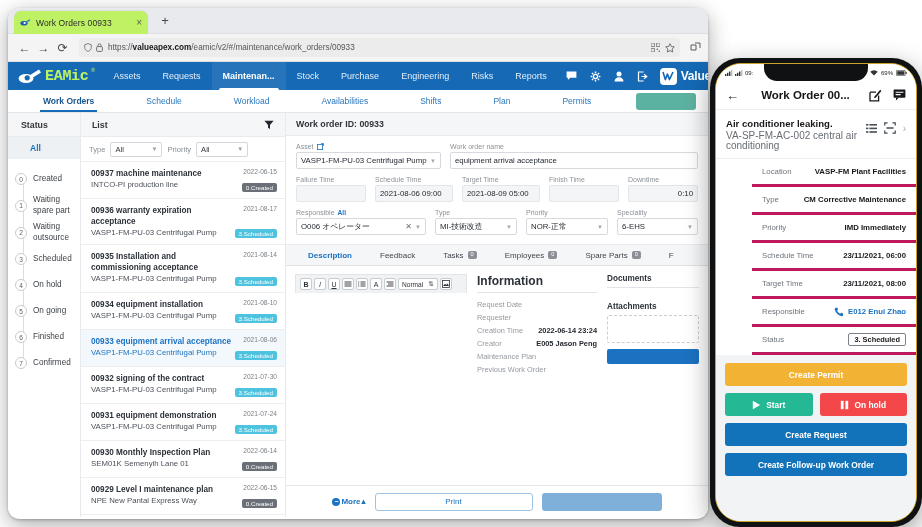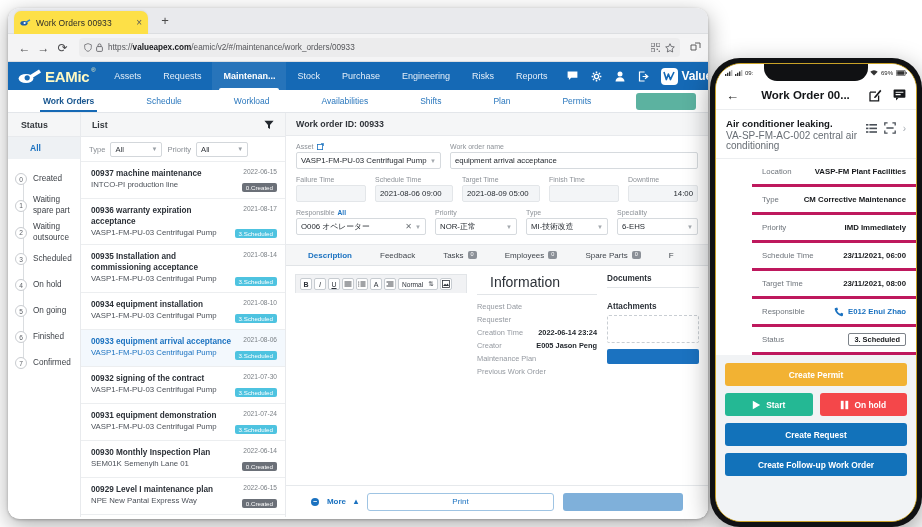--- a/index.html
+++ b/index.html
@@ -21,21 +21,21 @@
     overflow: hidden;
   }
   
   .tabstrip {
     height: 26px; background: #e9eaed; position: relative;
     border-bottom: 1px solid #dcdee1;
   }
   .tab {
     position: absolute; left: 6px; top: 3px;
     width: 134px; height: 23px;
-    background: #fde047;
+    background: #bef264;
     border-radius: 7px 7px 0 0;
     display: flex; align-items: center; padding: 0 6px;
     font-size: 8.5px; color: #2b2b2b;
     box-shadow: 0 -1px 2px rgba(0,0,0,.05);
   }
   .tab .favicon {
     width: 11px; height: 11px; flex: 0 0 11px; margin-right: 5px;
     display: flex; align-items: center; justify-content: center;
   }
   .tab .tab-title {
@@ -72,22 +72,23 @@
   
   .app { height: 455px; background: #ffffff; position: relative; }
   .appnav {
     height: 28px; background: #1569b5;
     display: flex; align-items: center; padding-left: 10px;
     position: relative;
   }
   .logo { display: flex; align-items: center; margin-right: 14px; }
   .logo-mark { width: 24px; height: 17px; position: relative; margin-right: 3px; }
   .logo-text {
-    color: #fef9c3; font-size: 15px; font-weight: bold; letter-spacing: -.3px;
+    color: #bef264; font-size: 15px; font-weight: bold; letter-spacing: -.3px;
     position: relative;
+    font-family: Liberation Mono, monospace;
   }
   .logo-text sup { font-size: 6px; position: absolute; top: -1px; right: -6px; font-weight: normal; }
   .appnav-items { display: flex; align-items: center; height: 100%; }
   .appnav-item {
     color: #e4eef8; font-size: 9px; padding: 0 11px; height: 100%;
     display: flex; align-items: center; position: relative; white-space: nowrap;
   }
   .appnav-item.active {
     background: #ffffff14; color: #ffffff; font-weight: bold;
   }
@@ -248,42 +249,42 @@
     display:flex; align-items:center; padding: 0 3px; gap: 5px;
     font-size: 6.6px; color: #2c3138;
   }
   .editor-body {
     background: #f4f6f8; border: 1px solid #e2e5e8; border-top: none;
     padding: 5px 6px; height: 112px; font-size: 7.4px; color: #2f343a; line-height: 10.5px;
   }
   .ed-gap { height: 7px; }
 
   .info-col { width: 120px; flex: 0 0 120px; }
-  .info-title { font-size: 14px; font-weight: normal; color: #2c3138; padding-bottom: 4px; margin-left: 13px; }
+  .info-title { font-size: 12px; font-weight: bold; color: #2c3138; padding-bottom: 4px; }
   .info-sep { height:1px; background:#e2e5e8; margin-bottom: 5px; }
   .info-row { display: flex; align-items: baseline; font-size: 7.4px; line-height: 13px; }
   .info-key { color: #9499a0; flex: 0 0 auto; }
   .info-val { color: #23282e; font-weight: bold; margin-left: auto; padding-left: 4px; white-space: nowrap; }
 
   .docs-col { flex: 1; min-width: 0; }
   .docs-title { font-size: 8.2px; font-weight: bold; color: #2c3138; padding-bottom: 4px; }
   .docs-sep { height:1px; background:#e2e5e8; margin-bottom: 8px; }
   .attach-title { font-size: 8.2px; font-weight: bold; color: #2c3138; padding: 6px 0 4px 0; }
   .dropzone { height: 28px; border: 1px dashed #c9ced3; border-radius: 2px; margin-bottom: 6px; }
   .blue-btn { height: 15px; background: #1b72c0; border-radius: 2px; }
 
   .footer {
     height: 32px; border-top: 1px solid #e6e9ec; background:#fff;
     display: flex; align-items: center; justify-content: center; gap: 9px;
     padding: 0 10px;
   }
-  .more-btn { display:flex; align-items:center; gap:8px; font-size:8px; color:#1b72c0; font-weight:bold; }
+  .more-btn { display:flex; align-items:center; gap:1px; font-size:8px; color:#1b72c0; font-weight:bold; }
   .more-dot { width:8px;height:8px;border-radius:50%;background:#1b72c0;display:flex;align-items:center;justify-content:center;color:#fff;font-size:7px;line-height:1;}
   .print-btn {
-    width: 187px; height: 18px; border: 1px solid #9fc4e3; border-radius: 3px;
+    width: 158px; height: 18px; border: 1px solid #9fc4e3; border-radius: 3px;
     color: #1b72c0; font-size: 8px; display:flex;align-items:center;justify-content:center;
     background:#fff;
   }
   .save-btn {
     width: 120px; height: 18px; background: #7fb0da; border-radius: 3px;
   }
 
   
   .phone {
     position: absolute; right: 0px; top: 58px;
@@ -657,48 +658,48 @@
               </div>
               <div class="fld" style="width:70px">
                 <div class="fld-label">Finish Time</div>
                 <div class="fld-ctl readonly">
                   <span class="val"></span>
                 </div>
               </div>
               <div class="fld" style="flex:1">
                 <div class="fld-label">Downtime</div>
                 <div class="fld-ctl readonly">
-                  <span class="val right">14:00</span>
+                  <span class="val right">0:10</span>
                 </div>
               </div>
             </div>
 
             <div class="frow">
               <div class="fld" style="width:130px">
                 <div class="fld-label">
                   <span>Responsible</span>
                   <span class="lnk">All</span>
                 </div>
                 <div class="fld-ctl">
                   <span class="val">O006 オペレーター</span>
                   <span class="clr">✕</span>
                   <span class="cb">▼</span>
                 </div>
               </div>
               <div class="fld" style="width:82px">
+                <div class="fld-label">Type</div>
+                <div class="fld-ctl">
+                  <span class="val">MI-技術改造</span>
+                  <span class="cb">▼</span>
+                </div>
+              </div>
+              <div class="fld" style="width:82px">
                 <div class="fld-label">Priority</div>
                 <div class="fld-ctl">
                   <span class="val">NOR-正常</span>
-                  <span class="cb">▼</span>
-                </div>
-              </div>
-              <div class="fld" style="width:82px">
-                <div class="fld-label">Type</div>
-                <div class="fld-ctl">
-                  <span class="val">MI-技術改造</span>
                   <span class="cb">▼</span>
                 </div>
               </div>
               <div class="fld" style="flex:1">
                 <div class="fld-label">Speciality</div>
                 <div class="fld-ctl">
                   <span class="val">6-EHS</span>
                   <span class="cb">▼</span>
                 </div>
               </div>

